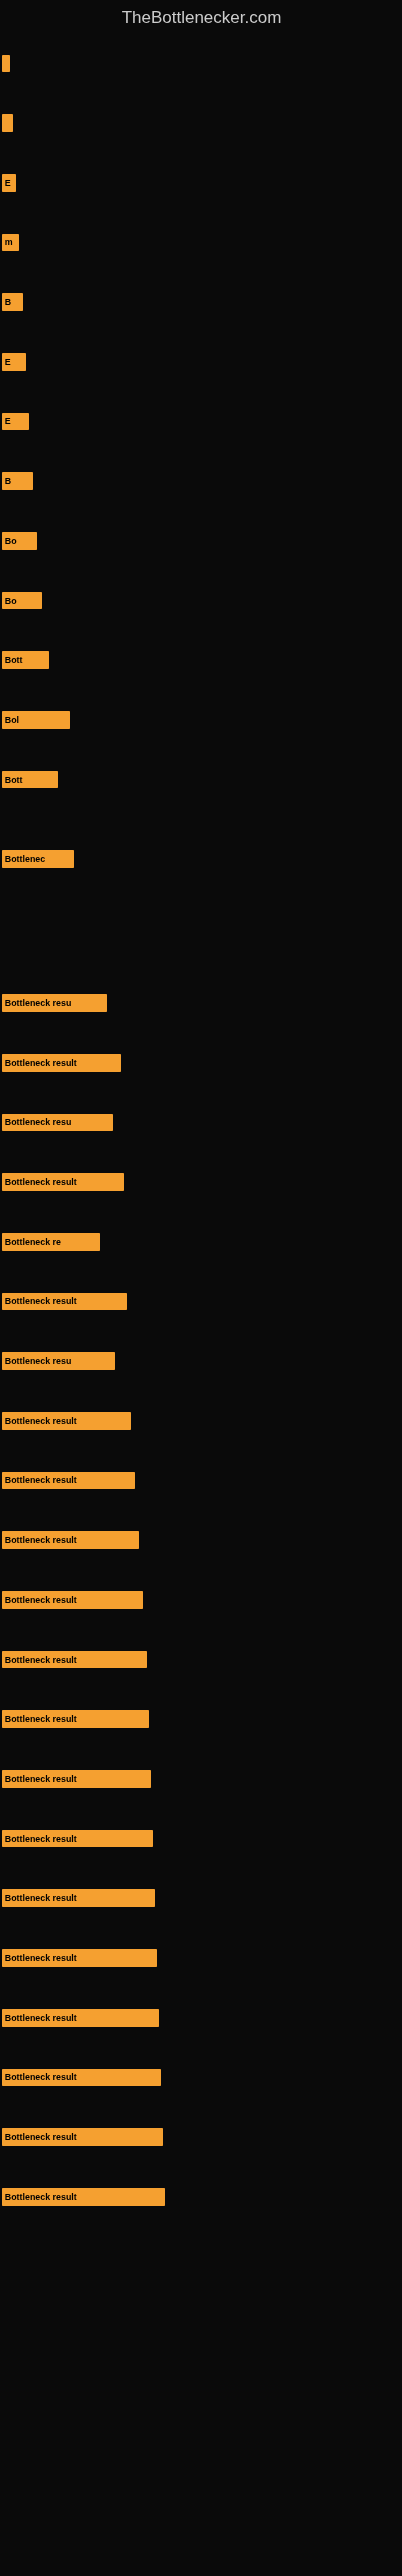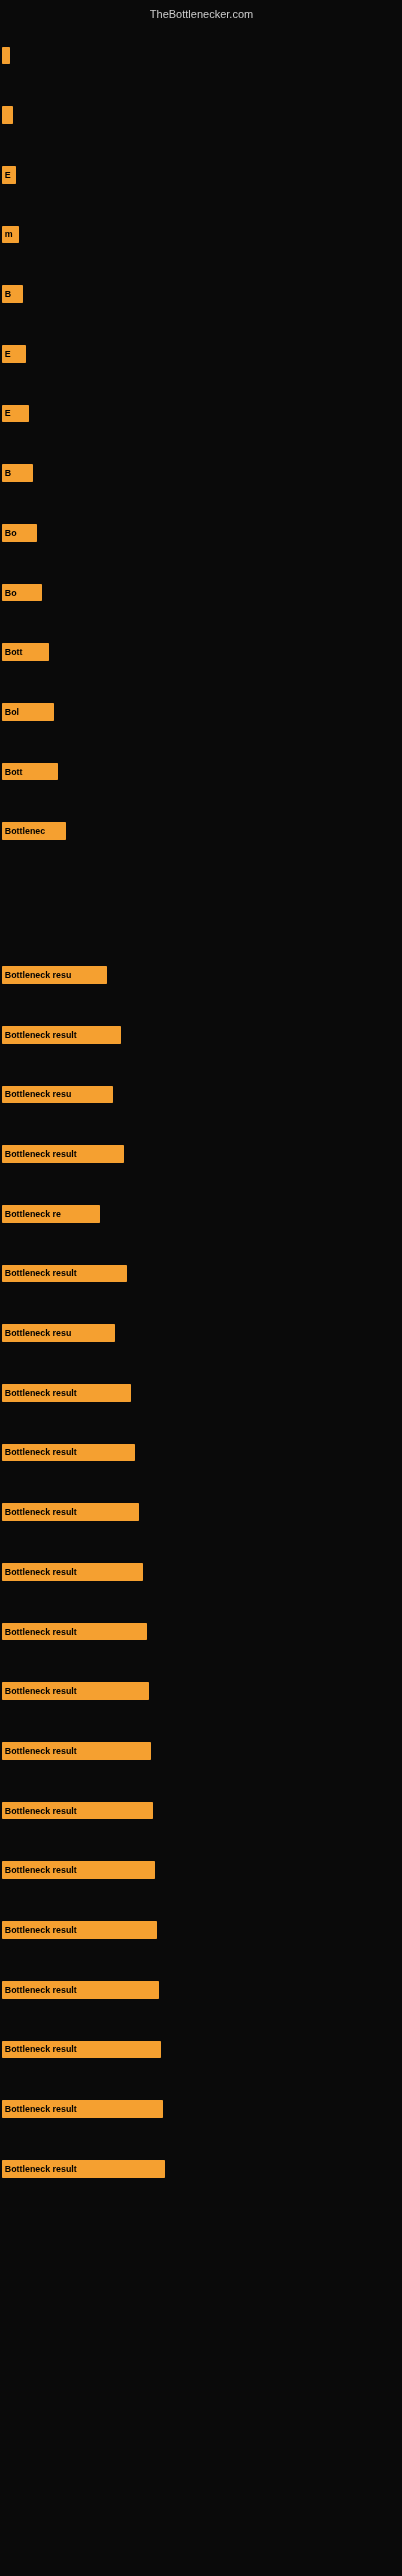--- a/index.html
+++ b/index.html
@@ -10,21 +10,21 @@
     body {
       width: 403px;
       min-height: 2576px;
       background-color: #0a0a0a;
       font-family: Arial, sans-serif;
       position: relative;
       overflow-x: hidden;
     }
     .site-title {
       color: #cccccc;
-      font-size: 11px;
+      font-size: 17px;
       text-align: center;
       padding: 8px 0 4px 0;
       font-weight: normal;
     }
     .bar-item {
       display: flex;
       align-items: center;
       margin-bottom: 0px;
       position: relative;
     }
@@ -114,33 +114,33 @@
       </div>
     </div>
     <div style="height: 42px;"></div>
     <div class="bar-item">
       <div class="bar" style="width: 47px;">
         <span class="bar-label">Bott</span>
       </div>
     </div>
     <div style="height: 42px;"></div>
     <div class="bar-item">
-      <div class="bar" style="width: 52px;">
+      <div class="bar" style="width: 68px;">
         <span class="bar-label">Bol</span>
       </div>
     </div>
     <div style="height: 42px;"></div>
     <div class="bar-item">
       <div class="bar" style="width: 56px;">
         <span class="bar-label">Bott</span>
       </div>
     </div>
     <div style="height: 42px;"></div>
     <div class="bar-item">
-      <div class="bar" style="width: 64px;">
+      <div class="bar" style="width: 72px; margin-top: 20px;">
         <span class="bar-label">Bottlenec</span>
       </div>
     </div>
     <div style="height: 42px;"></div>
     <div style="height: 42px;"></div>
     <div style="height: 42px;"></div>
     <div class="bar-item">
       <div class="bar" style="width: 105px;">
         <span class="bar-label">Bottleneck resu</span>
       </div>

